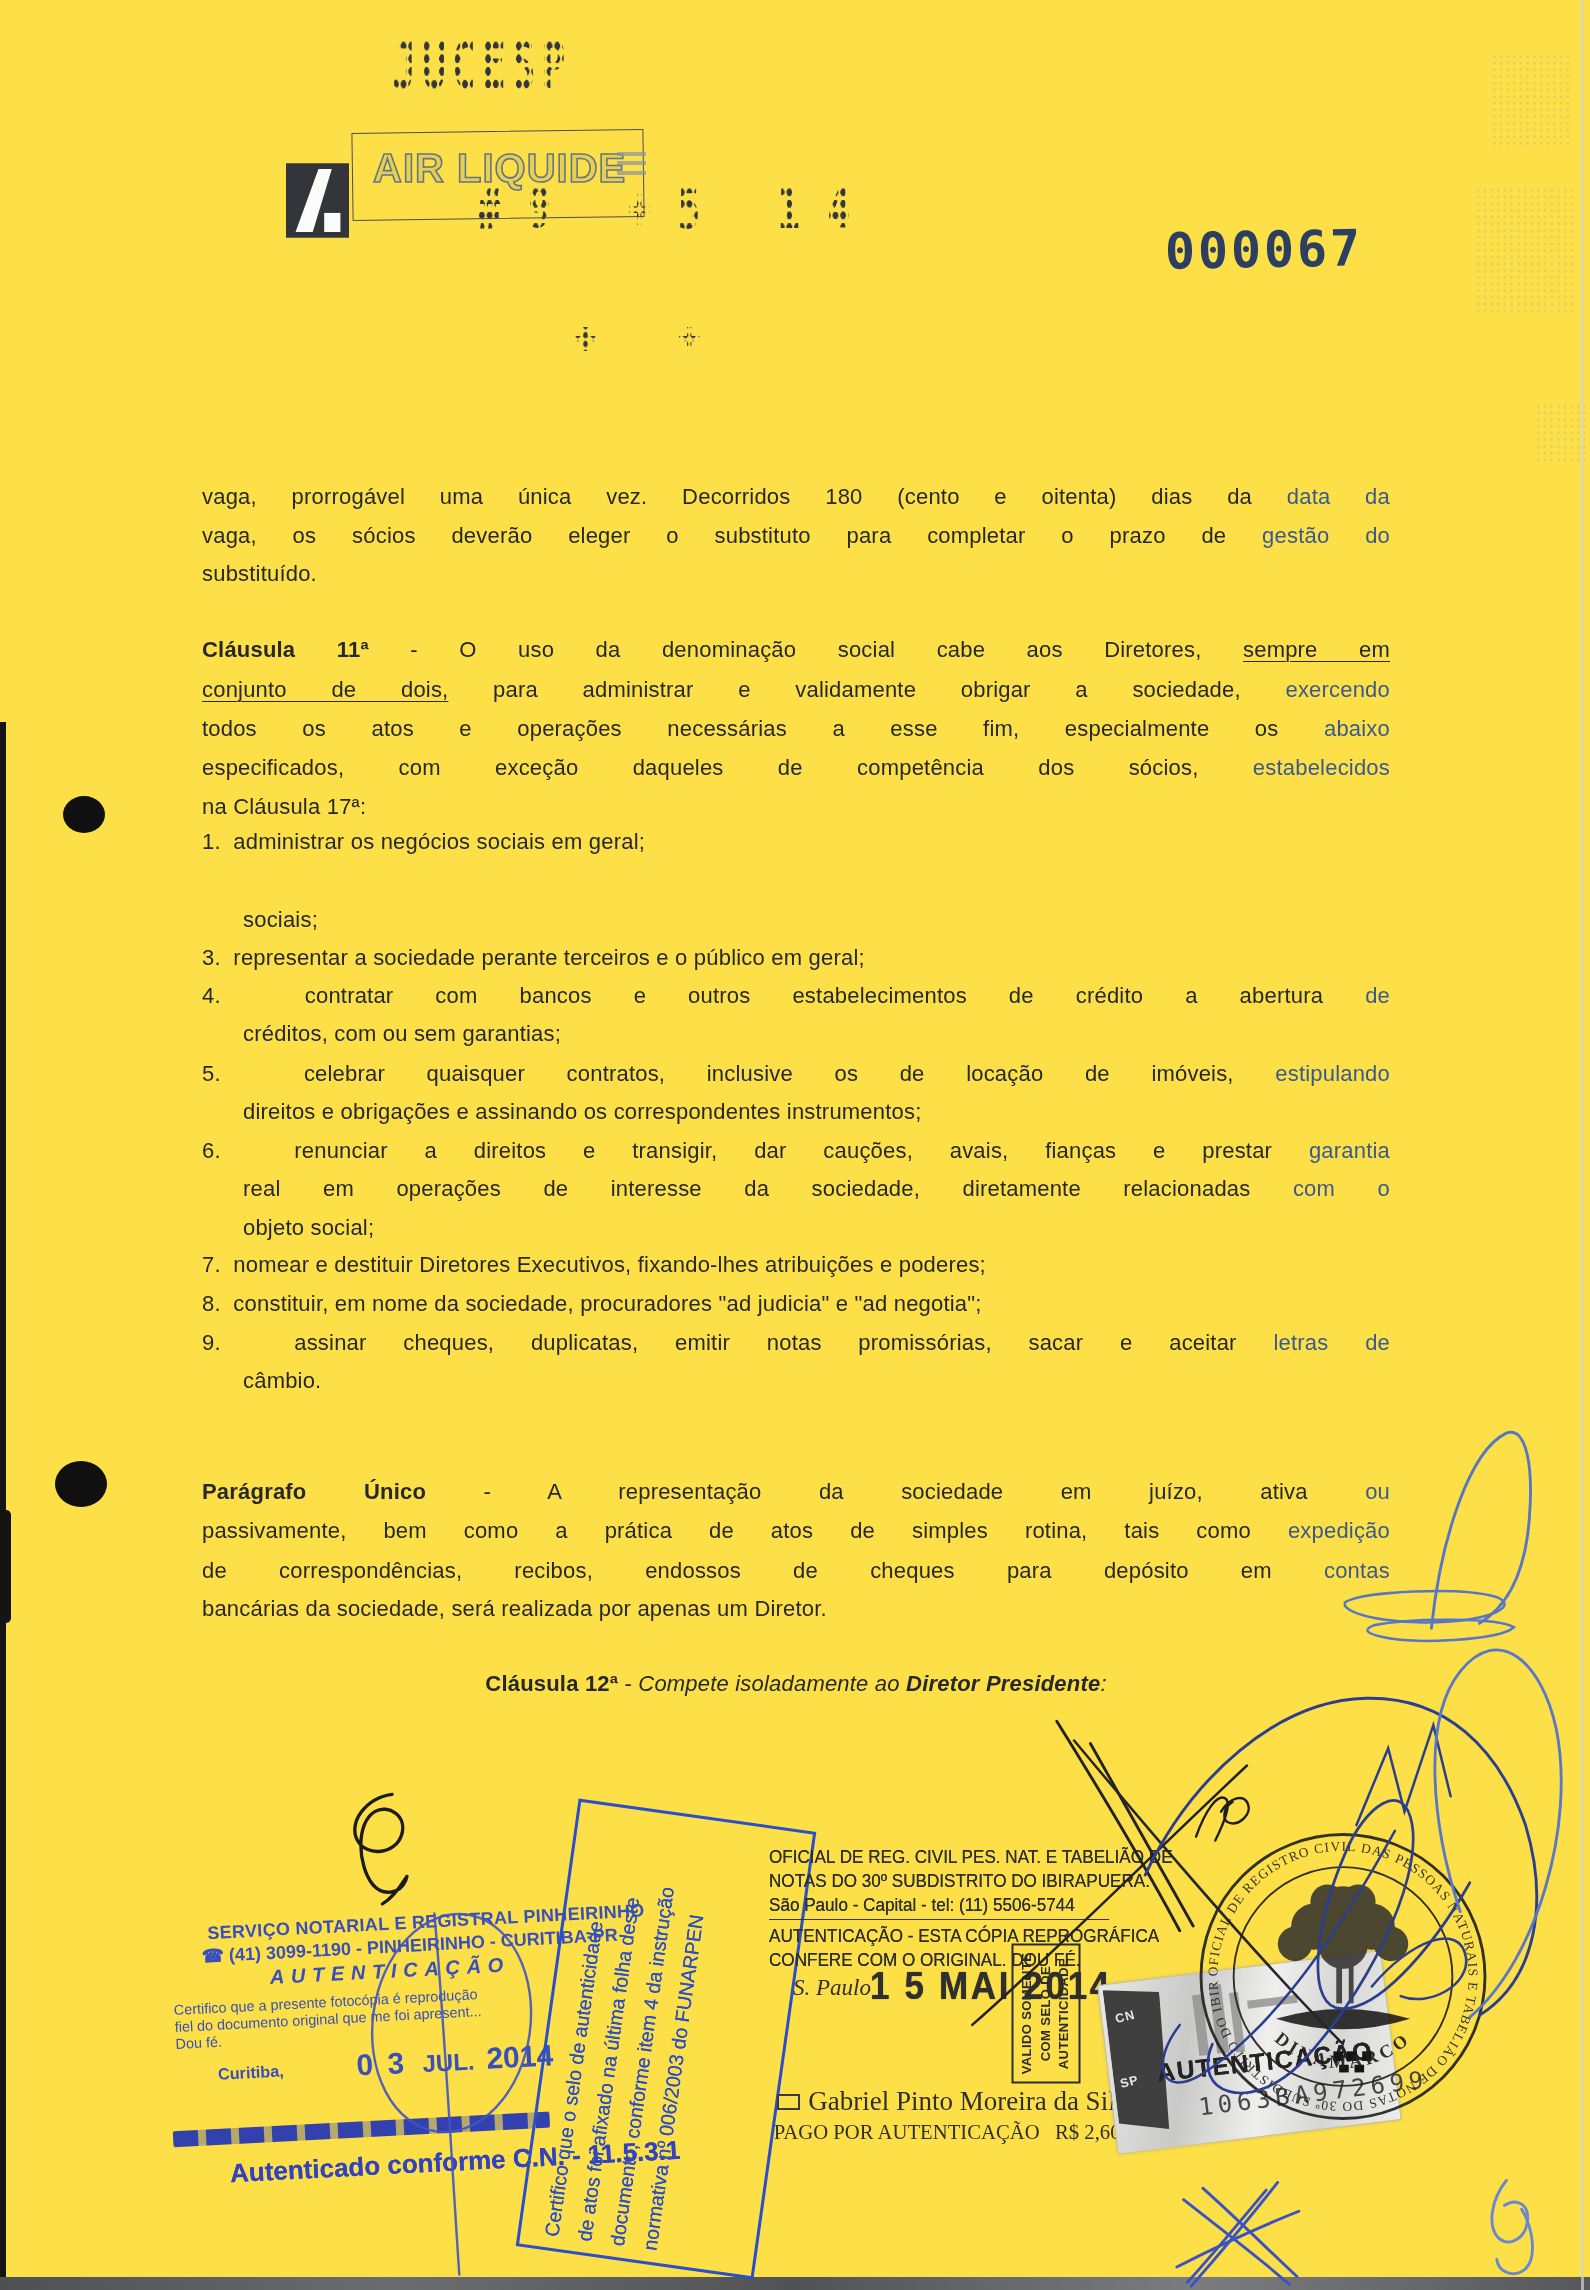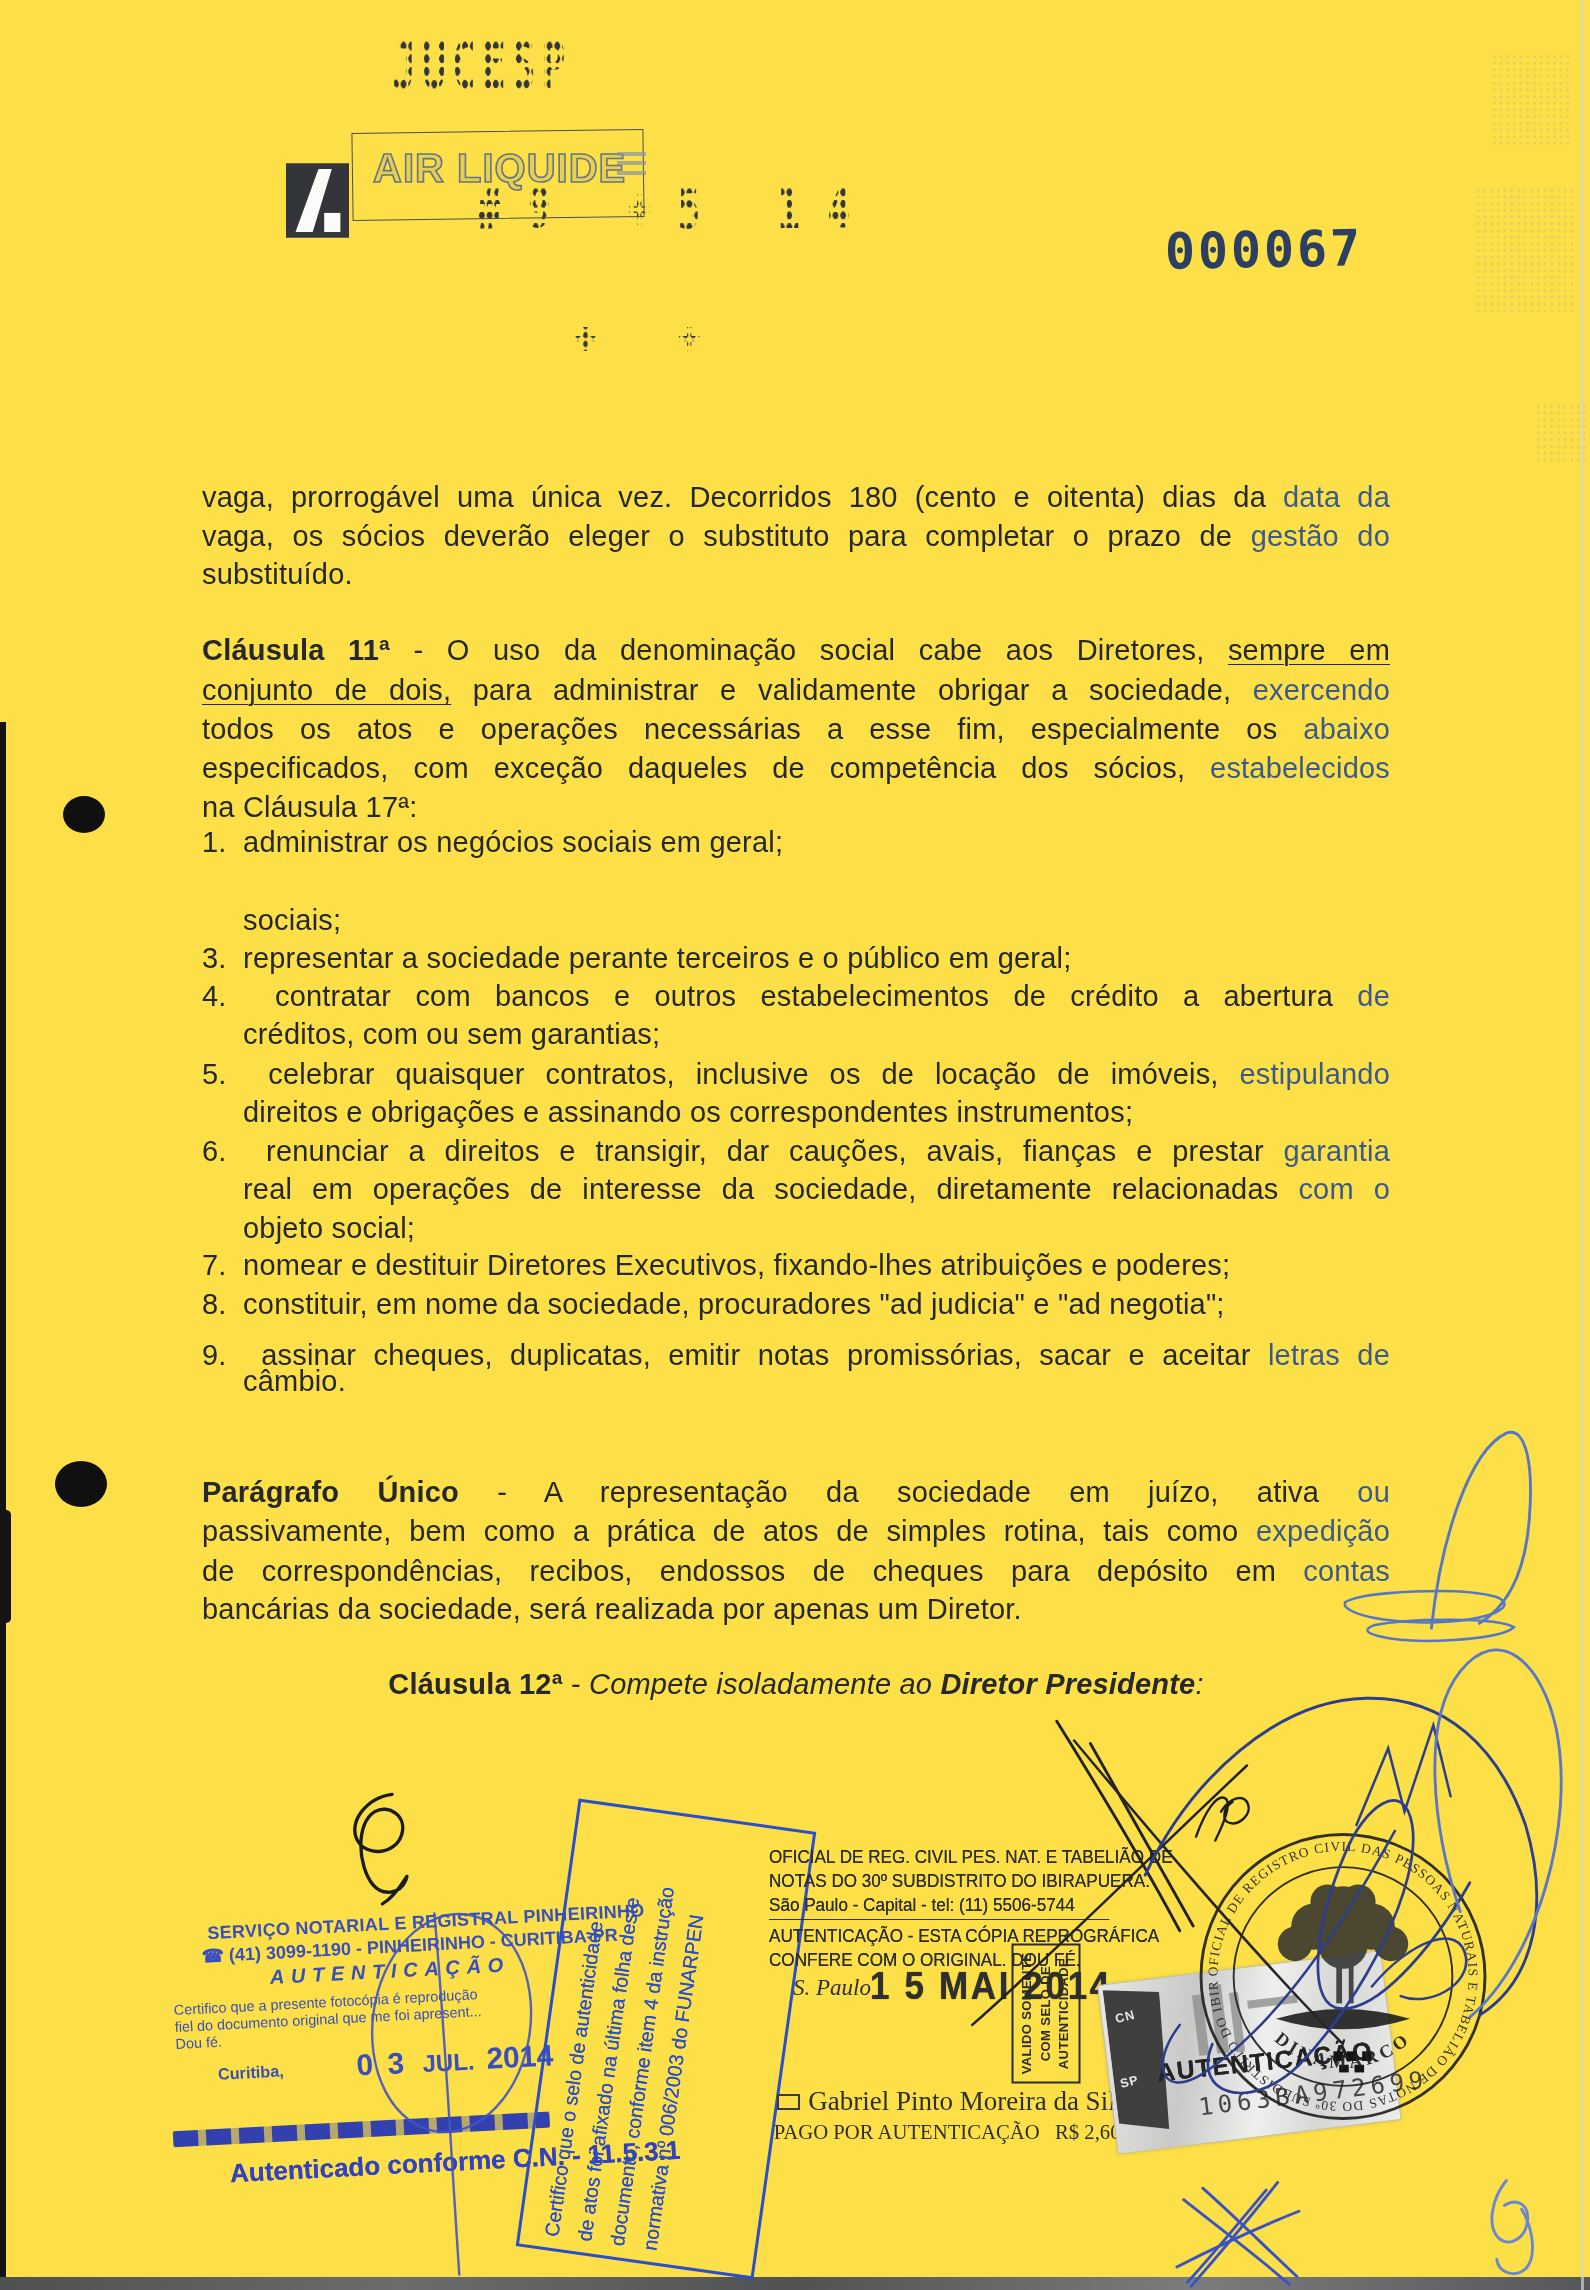--- a/index.html
+++ b/index.html
@@ -21,21 +21,21 @@
   
   #al-box{left:352px;top:131px;width:290px;height:86px;border:1.9px solid #4a4f5a;transform:rotate(-0.8deg);}
   #al-text{left:373px;top:146px;font-size:40px;font-weight:bold;letter-spacing:1px;
            color:rgba(100,116,138,0.14);-webkit-text-stroke:1.6px #64748a;white-space:nowrap;}
   #al-logo{left:286px;top:163px;}
   .al-tiny{left:617px;top:152px;width:29px;height:3.8px;background:#8a94a2;opacity:.7;}
   
   #protocol{left:1165px;top:221px;font-family:"DejaVu Sans Mono",monospace;font-size:50px;font-weight:bold;
             color:#2c3f63;letter-spacing:2.9px;transform:rotate(-1deg);}
   
-  .bodyline{position:absolute;font-size:29px;line-height:38px;letter-spacing:0.2px;color:#26282c;
+  .bodyline{position:absolute;font-size:22px;line-height:38px;letter-spacing:0.2px;color:#26282c;
             text-align:left;white-space:nowrap;}
   .bodyline.just{white-space:normal;text-align:justify;text-align-last:justify;}
   .bodyline .b{font-weight:bold;}
   .bodyline .i{font-style:italic;}
   .bodyline .u{text-decoration:underline;text-decoration-thickness:1.4px;text-underline-offset:3.8px;}
   .bodyline .navy{color:#3a5a8c;}
   
   #edge-left{left:0;top:722px;width:5.8px;height:1568px;background:#141414;}
   #edge-left2{left:0;top:1510px;width:10.6px;height:113px;background:#141414;border-radius:0 4.8px 4.8px 0;}
   #edge-bottom{left:0;top:2277px;width:1591px;height:13.4px;
@@ -146,21 +146,21 @@
       <div class="bodyline" style="top: 939px; left: 202px; width: 1188px;"><span>3.&nbsp; representar a sociedade perante terceiros e o público em geral;</span></div>
       <div class="bodyline just" style="top: 977px; left: 202px; width: 1188px;"><span>4.&nbsp; contratar com bancos e outros estabelecimentos de crédito a abertura </span><span class="navy">de</span></div>
       <div class="bodyline" style="top: 1015px; left: 243px; width: 1147px;"><span>créditos, com ou sem garantias;</span></div>
       <div class="bodyline just" style="top: 1055px; left: 202px; width: 1188px;"><span>5.&nbsp; celebrar quaisquer contratos, inclusive os de locação de imóveis, </span><span class="navy">estipulando</span></div>
       <div class="bodyline" style="top: 1093px; left: 243px; width: 1147px;"><span>direitos e obrigações e assinando os correspondentes instrumentos;</span></div>
       <div class="bodyline just" style="top: 1132px; left: 202px; width: 1188px;"><span>6.&nbsp; renunciar a direitos e transigir, dar cauções, avais, fianças e prestar </span><span class="navy">garantia</span></div>
       <div class="bodyline just" style="top: 1170px; left: 243px; width: 1147px;"><span>real em operações de interesse da sociedade, diretamente relacionadas </span><span class="navy">com o</span></div>
       <div class="bodyline" style="top: 1209px; left: 243px; width: 1147px;"><span>objeto social;</span></div>
       <div class="bodyline" style="top: 1246px; left: 202px; width: 1188px;"><span>7.&nbsp; nomear e destituir Diretores Executivos, fixando-lhes atribuições e poderes;</span></div>
       <div class="bodyline" style="top: 1285px; left: 202px; width: 1188px;"><span>8.&nbsp; constituir, em nome da sociedade, procuradores "ad judicia" e "ad negotia";</span></div>
-      <div class="bodyline just" style="top: 1324px; left: 202px; width: 1188px; margin-top: 12px;"><span>9.&nbsp; assinar cheques, duplicatas, emitir notas promissórias, sacar e aceitar </span><span class="navy">letras de</span></div>
+      <div class="bodyline just" style="top: 1324px; left: 202px; width: 1188px;"><span>9.&nbsp; assinar cheques, duplicatas, emitir notas promissórias, sacar e aceitar </span><span class="navy">letras de</span></div>
       <div class="bodyline" style="top: 1362px; left: 243px; width: 1147px;"><span>câmbio.</span></div>
       <div class="bodyline just" style="top: 1473px; left: 202px; width: 1188px;"><span class="b">Parágrafo Único</span><span> - A representação da sociedade em juízo, ativa </span><span class="navy">ou</span></div>
       <div class="bodyline just" style="top: 1512px; left: 202px; width: 1188px;"><span>passivamente, bem como a prática de atos de simples rotina, tais como </span><span class="navy">expedição</span></div>
       <div class="bodyline just" style="top: 1552px; left: 202px; width: 1188px;"><span>de correspondências, recibos, endossos de cheques para depósito em </span><span class="navy">contas</span></div>
       <div class="bodyline" style="top: 1590px; left: 202px; width: 1188px;"><span>bancárias da sociedade, será realizada por apenas um Diretor.</span></div>
       <div class="bodyline" style="top: 1665px; left: 202px; width: 1188px; text-align: center;"><span class="b">Cláusula 12ª</span><span> - </span><span class="i">Compete isoladamente ao </span><span class="b i">Diretor Presidente</span><span class="i">:</span></div>
     </div>
 
   <div class="abs" id="edge-left"></div>
   <div class="abs" id="edge-left2"></div>

